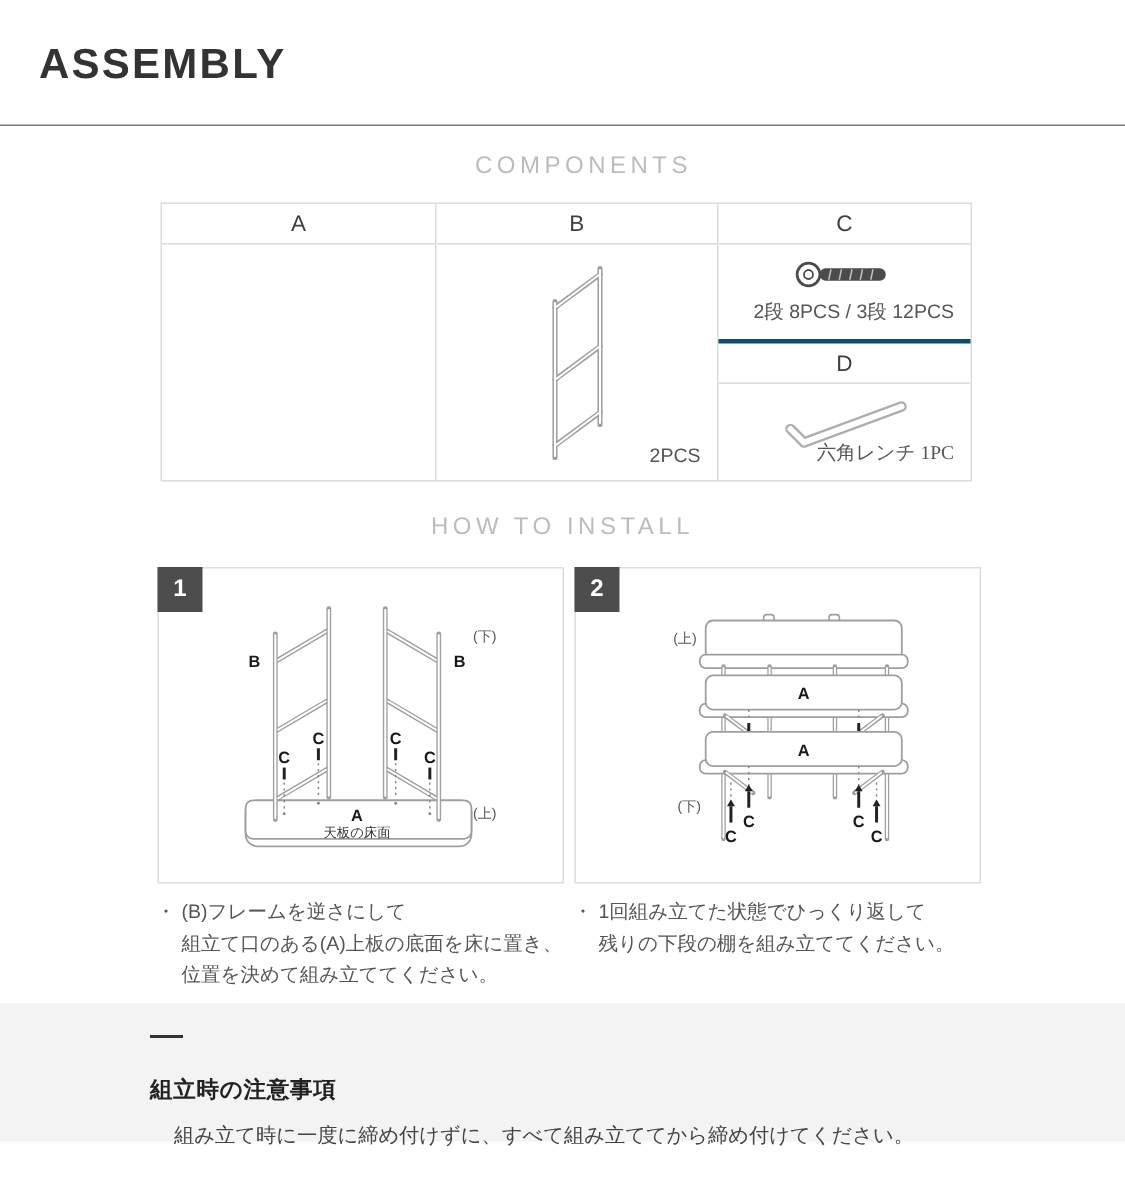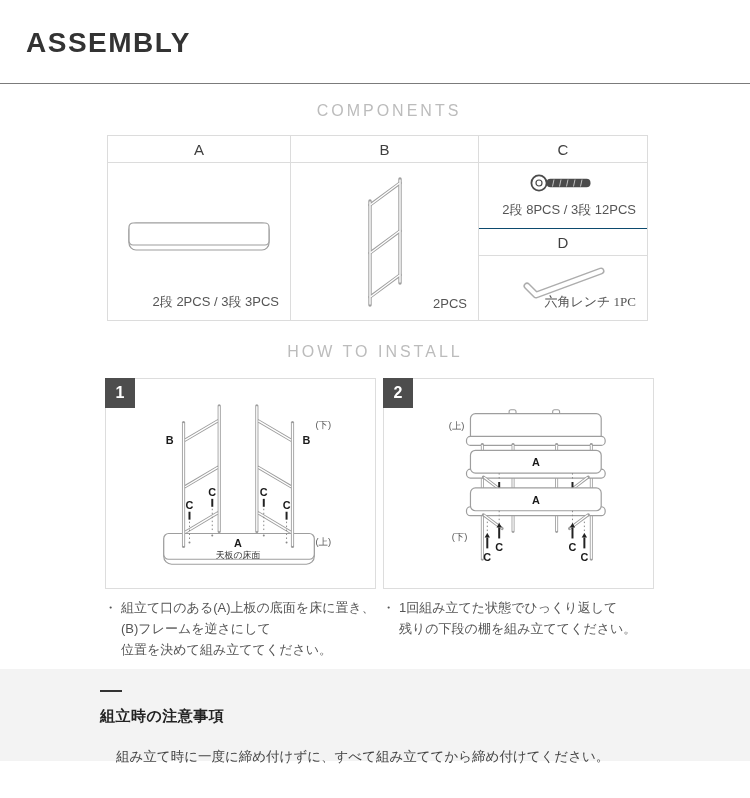--- a/index.html
+++ b/index.html
@@ -32,21 +32,21 @@
   .ccol + .ccol { border-left:1px solid #dcdcdc; }
   .ccol.a { width:182px; }
   .ccol.b { width:188px; }
   .ccol.cd { flex:1; }
   .chead {
     height:27px; display:flex; align-items:center; justify-content:center;
     font-size:15px; color:#3f3f3f; border-bottom:1px solid #dcdcdc;
   }
   .cbody { position:relative; }
   .ccol.a .cbody, .ccol.b .cbody { height:157px; }
-  .cbody.c { height:66px; border-bottom:1px solid #0c4a6e; }
+  .cbody.c { height:66px; border-bottom:3px solid #0c4a6e; }
   .cbody.d { height:64px;font-family:Liberation Serif, serif; }
   .qty {
     position:absolute; right:11px; bottom:9px;
     font-size:13px; color:#555; white-space:nowrap;
   }
   .icon-center { position:absolute; left:50%; transform:translateX(-50%); }
 
   
   .step-panel {
     position:absolute; top:378px; width:271px; height:211px;
@@ -69,21 +69,21 @@
   #desc2 { left:382px; width:278px; }
   .desc .bullet { margin-right:4px; flex:0 0 auto; }
 
   
   .note {
     position:absolute; left:0; top:669px; width:750px; height:92px;
     background:#f3f3f3;
   }
   .note-dash { position:absolute; left:100px; top:21px; width:22px; border-top:2px solid #333; }
   .note-title {
-    position:absolute; left:100px; top:38px;
+    position:absolute; left:100px; top:48px;
     font-size:15px; font-weight:bold; color:#222; letter-spacing:.5px;
   }
   .note-body { position:absolute; left:116px; top:58px; font-size:13.5px; color:#444;margin-top:21px; }
 
   svg text { font-family:"Liberation Sans","DejaVu Sans",sans-serif; }
   .dlabel { font-size:11px; font-weight:bold; fill:#1a1a1a; }
   .dmark  { font-size:9.5px; fill:#555; }
   .dcap   { font-size:9px; fill:#333; }
 </style>
 </head>
@@ -93,27 +93,20 @@
 
   <div class="page-title">ASSEMBLY</div>
   <div class="title-rule"></div>
 
   <div class="section-heading" id="components-heading">COMPONENTS</div>
 
   <div class="ctable">
 
     <div class="ccol a">
       <div class="chead">A</div>
-      <div class="cbody">
-        <svg class="icon-center" style="top:56px" width="150" height="36" viewBox="0 0 150 36">
-          <rect x="5" y="4" width="140" height="27" rx="7" fill="#fff" stroke="#9e9e9e" stroke-width="1.2"></rect>
-          <rect x="5" y="4" width="140" height="22" rx="4" fill="#fff" stroke="#9e9e9e" stroke-width="1.2"></rect>
-        </svg>
-        <div class="qty">2段 2PCS / 3段 3PCS</div>
-      </div>
     </div>
 
     <div class="ccol b">
       <div class="chead">B</div>
       <div class="cbody">
         <svg class="icon-center" style="top:8px" width="64" height="142" viewBox="0 0 64 142">
           <g stroke="#9e9e9e" stroke-width="3.4" stroke-linecap="round" fill="none">
             <line x1="17" y1="30" x2="17" y2="134"></line>
             <line x1="47" y1="8" x2="47" y2="112"></line>
             <line x1="17" y1="34" x2="47" y2="12"></line>
@@ -323,22 +316,22 @@
       <text class="dlabel" x="190" y="174" text-anchor="middle">C</text>
       <text class="dlabel" x="202" y="184" text-anchor="middle">C</text>
       <text class="dmark" x="73" y="50" text-anchor="middle">(上)</text>
       <text class="dmark" x="76" y="163" text-anchor="middle">(下)</text>
     </svg>
   </div>
 
   <div class="desc" id="desc1">
     <span class="bullet">・</span>
     <div>
+      <div>(B)フレームを逆さにして</div>
       <div>組立て口のある(A)上板の底面を床に置き、</div>
-      <div>(B)フレームを逆さにして</div>
       <div>位置を決めて組み立ててください。</div>
     </div>
   </div>
   <div class="desc" id="desc2">
     <span class="bullet">・</span>
     <div>
       <div>1回組み立てた状態でひっくり返して</div>
       <div>残りの下段の棚を組み立ててください。</div>
     </div>
   </div>

